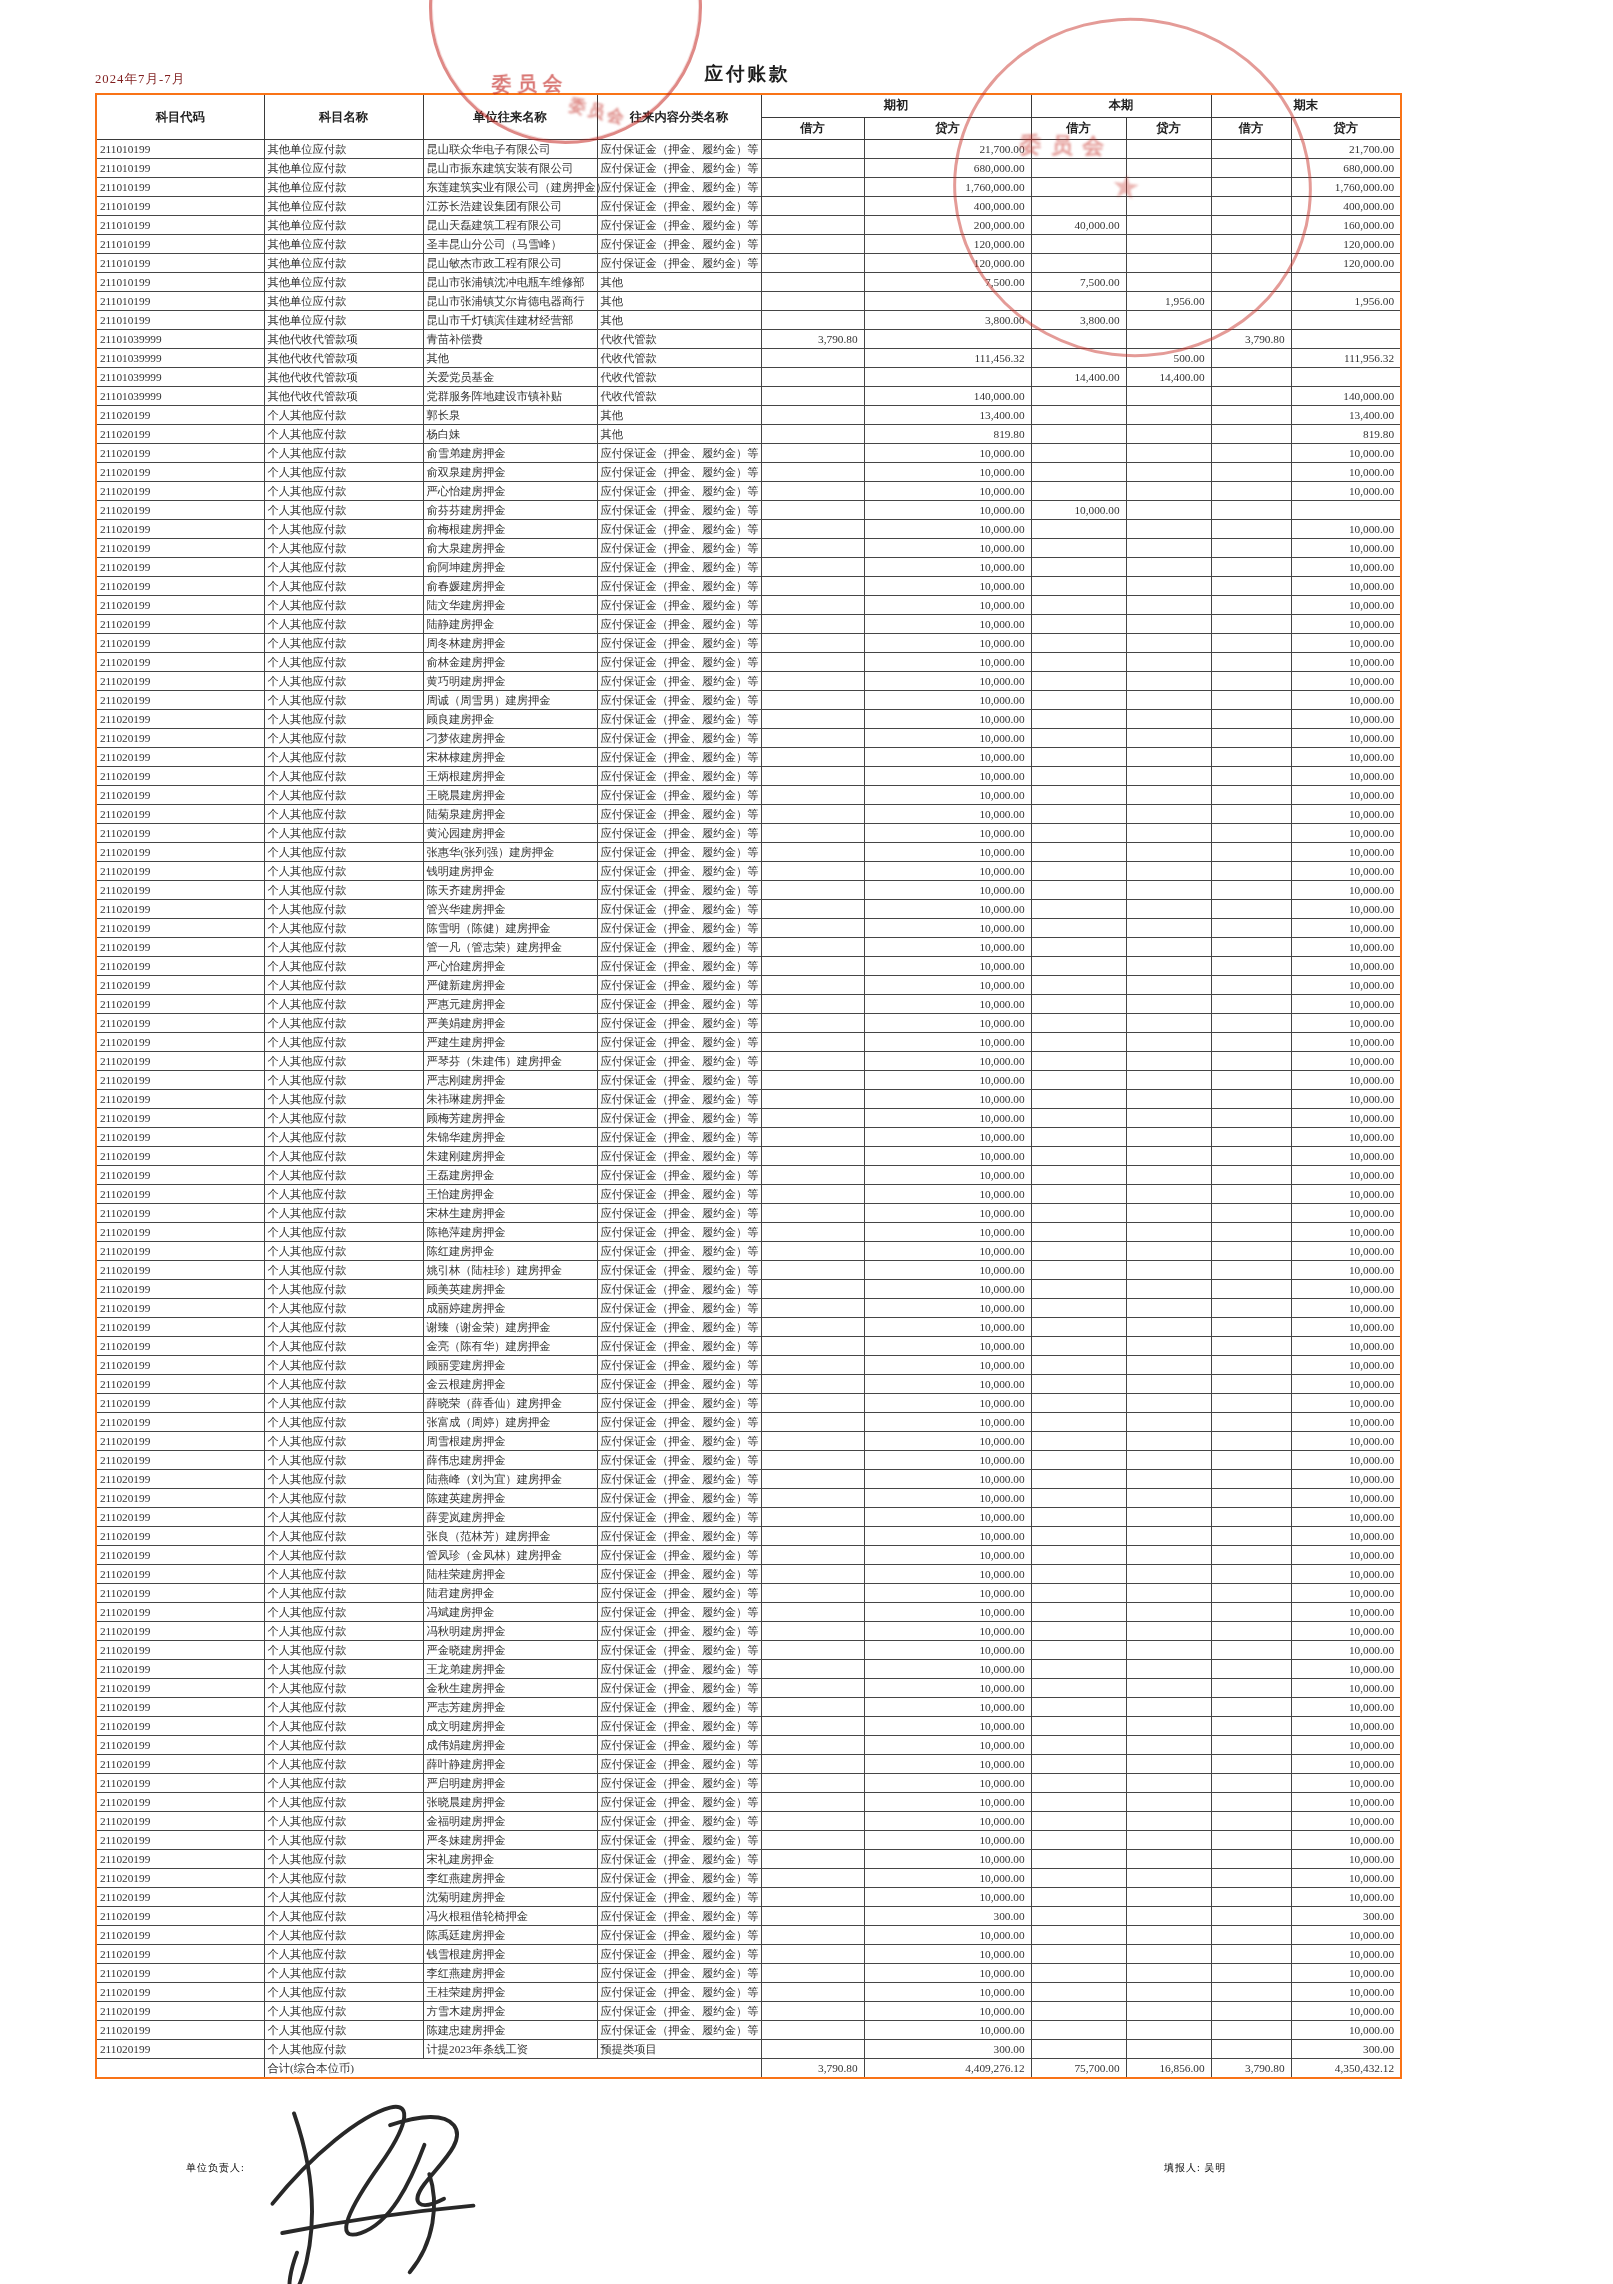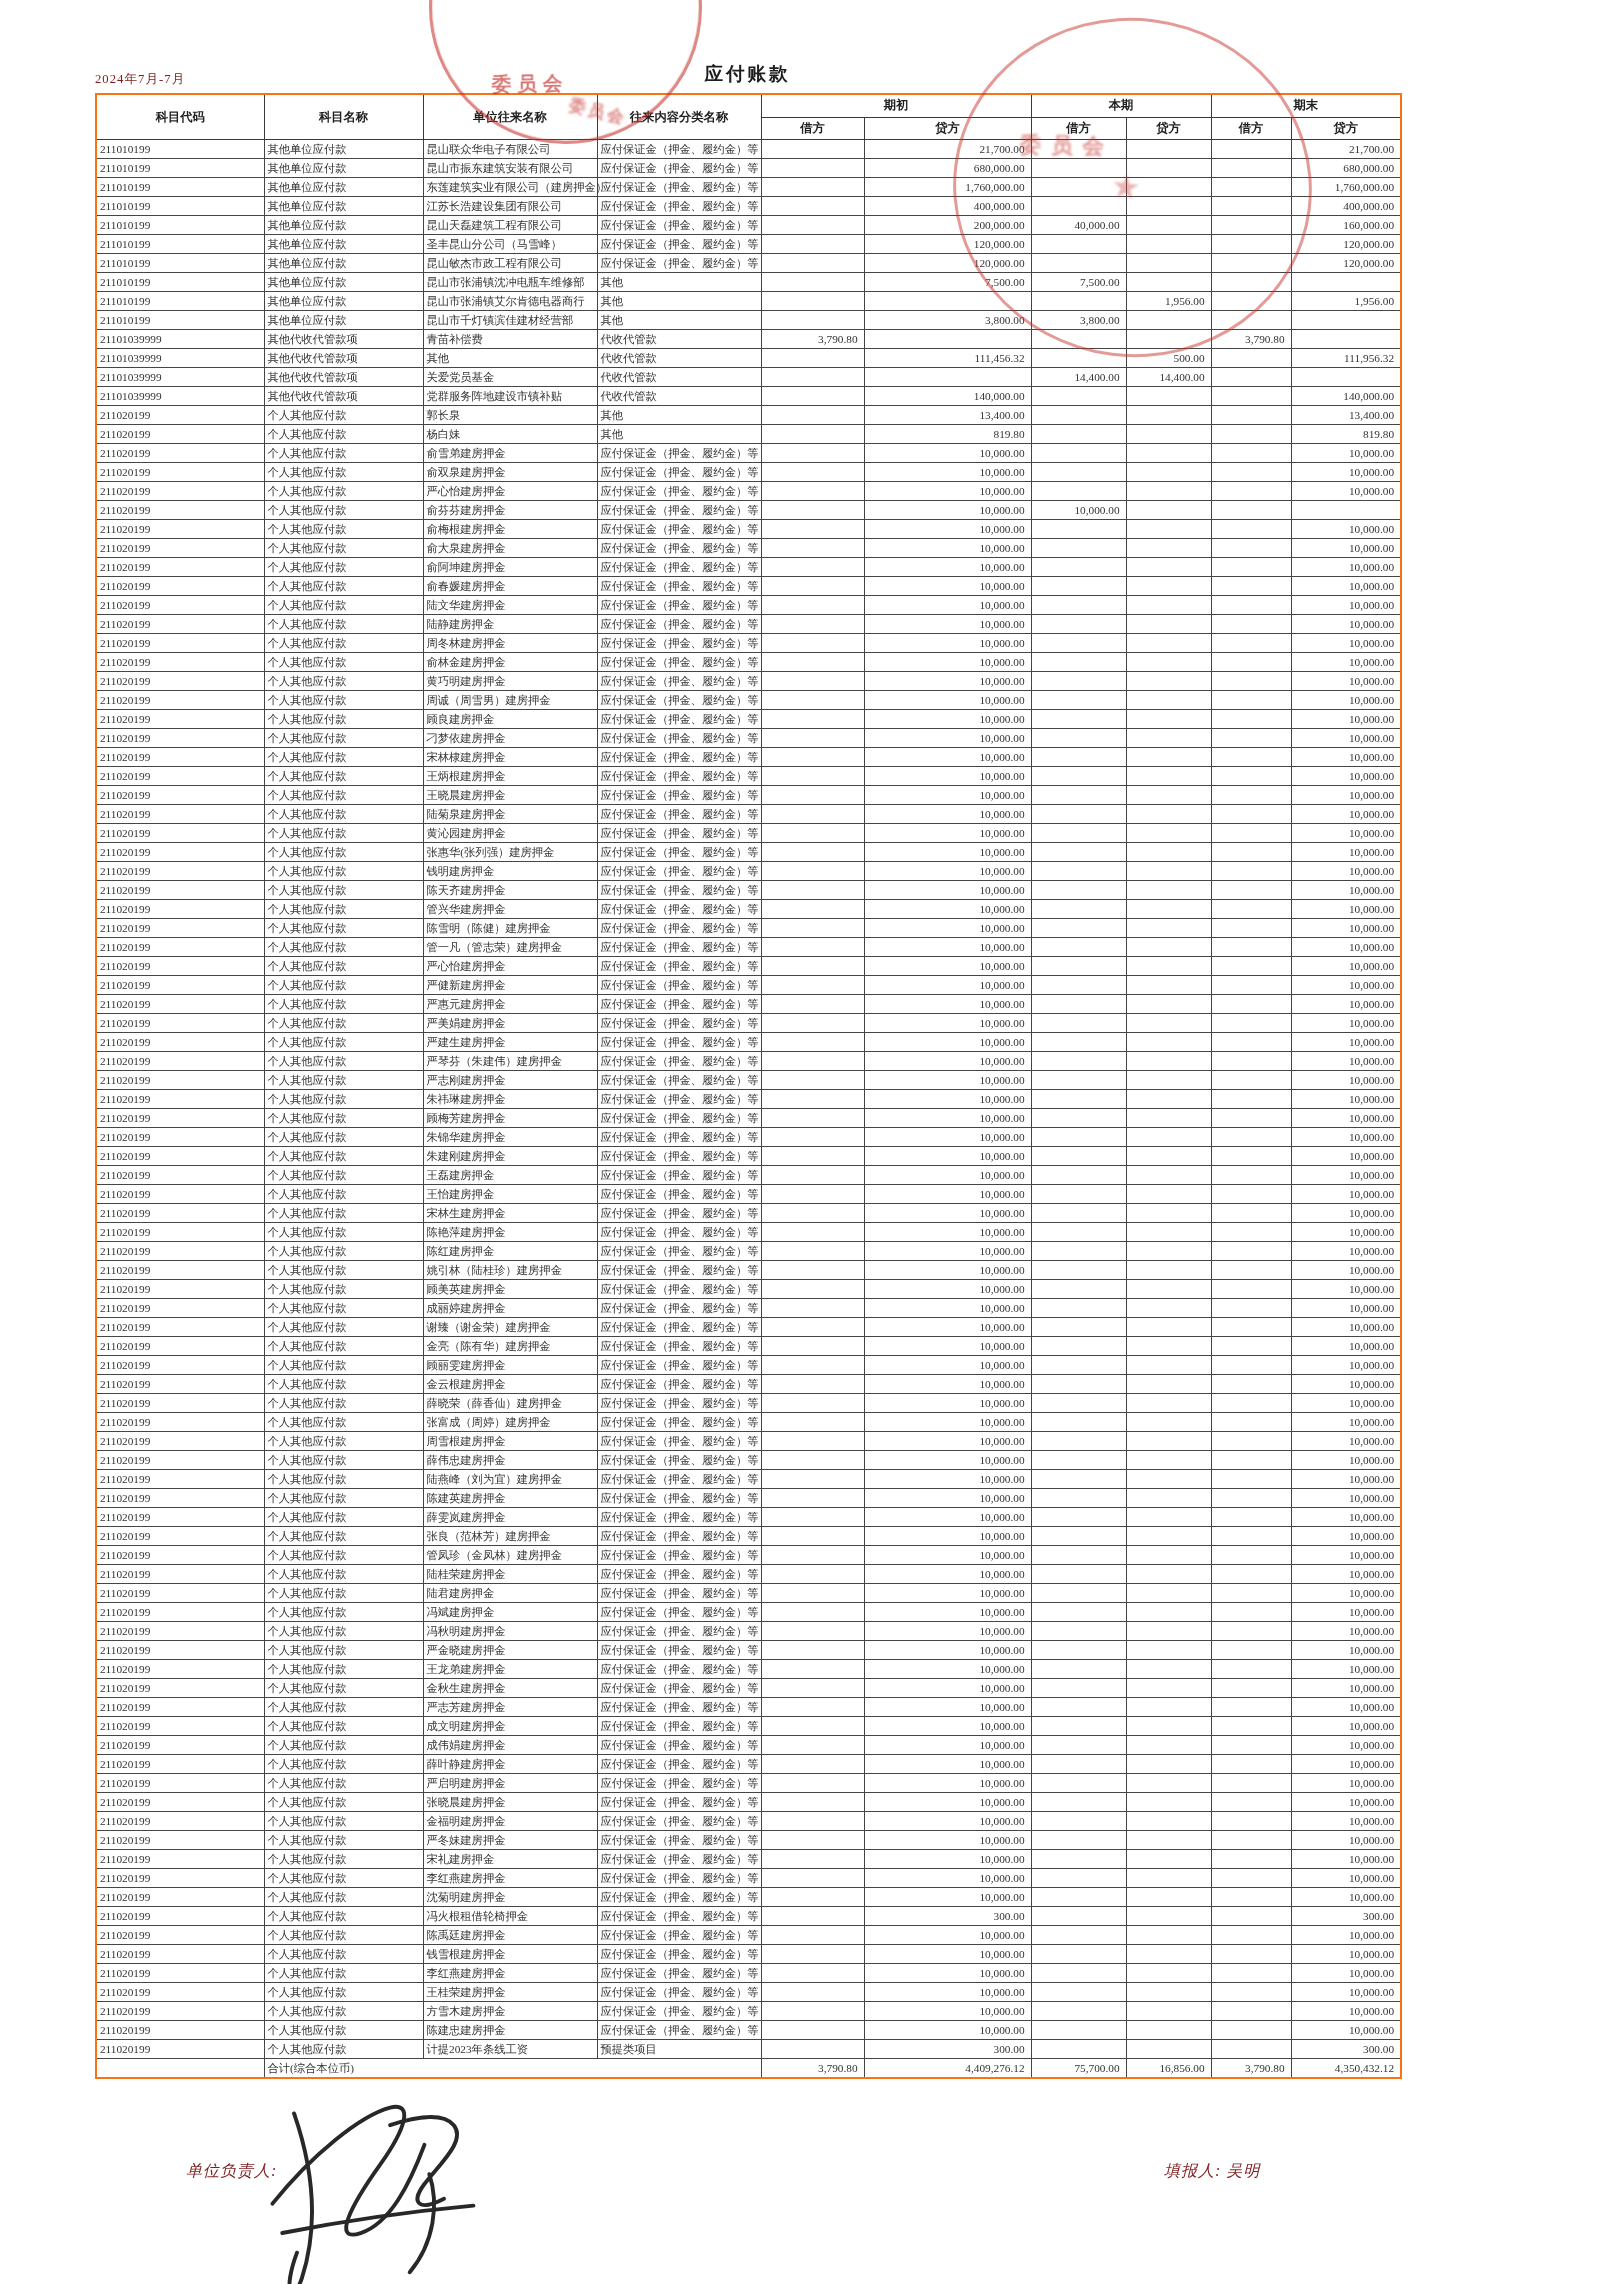--- a/index.html
+++ b/index.html
@@ -29,21 +29,21 @@
     font-size:19.6px;letter-spacing:5.9px;transform:rotate(9deg);filter:blur(0.6px);font-weight:bold;}
   .stamp-top .frag2{position:absolute;left:118px;bottom:13.7px;color:rgba(193,36,30,0.55);
     font-size:16.7px;letter-spacing:2.9px;transform:rotate(24deg);filter:blur(0.8px);font-weight:bold;}
   .stamp-big{left:953px;top:17.6px;width:353px;height:333px;
     border:3.9px solid rgba(199,46,38,0.48);transform:rotate(7deg);}
   .stamp-big .frag1{position:absolute;left:59px;top:118px;color:rgba(199,46,38,0.5);
     font-size:21.6px;letter-spacing:9.8px;transform:rotate(-6deg);filter:blur(0.9px);font-weight:bold;}
   .stamp-big .star{position:absolute;left:155px;top:147px;color:rgba(199,46,38,0.35);
     font-size:33px;filter:blur(1px);}
   
-  .footer-label{position:absolute;font-size:16px;color:#7f1d1d;letter-spacing:1px;font-style:italic;}
+  .footer-label{position:absolute;font-size:10px;color:#000000;letter-spacing:1px;}
   .manager-label{left:186px;top:2161px;}
   .preparer{left:1164px;top:2161px;}
   .signature{position:absolute;left:243px;top:2086px;}
 </style>
 </head>
 <body>
 
 <div class="page" data-name="ledger-page">
 
   <div class="report-period" data-name="report-period">2024年7月-7月</div>

